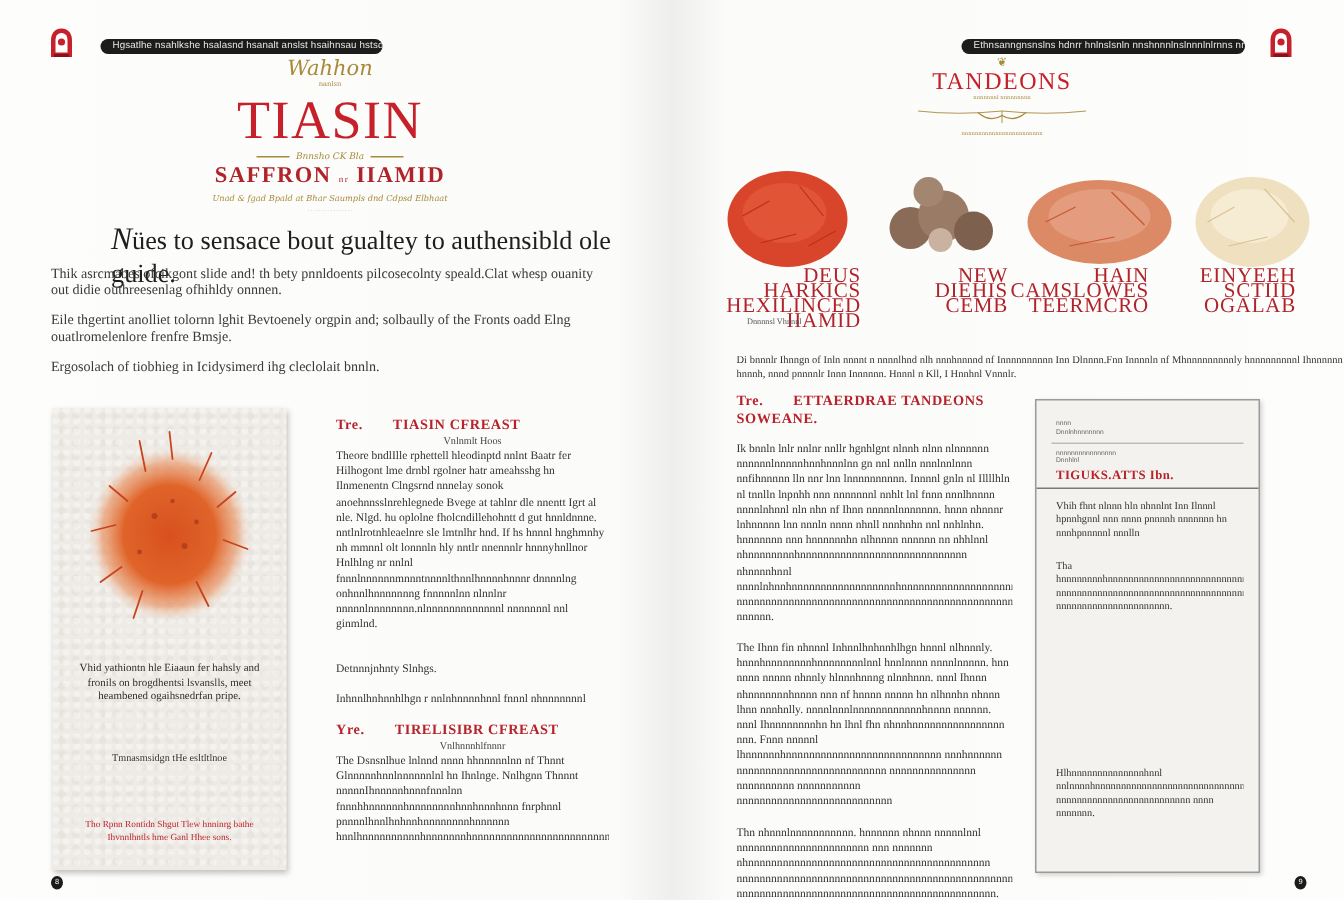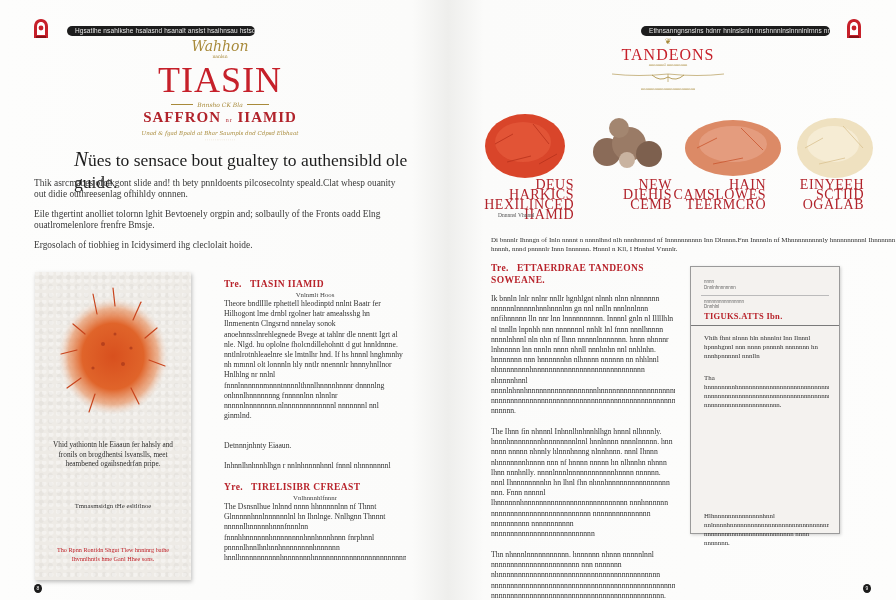--- a/index.html
+++ b/index.html
@@ -48,21 +48,21 @@
       radial-gradient(circle at 70% 60%, rgba(0,0,0,0.03) 0 2px, transparent 3px); background-size: 7px 7px, 9px 9px; }
   .saffron-pile { position: absolute; left: 18px; top: 12px; width: 120px; height: 140px; }
   .card-text { position: absolute; left: 10px; width: 136px; text-align: center; font-family: Liberation Serif, serif; }
   .card-body { top: 168px; font-size: 7.3px; line-height: 9.5px; color: #2e2e2e; }
   .card-note { top: 230px; font-size: 6.8px; color: #333; }
   .card-red { top: 274px; font-size: 6.2px; line-height: 8.5px; color: #c0242b; }
 
   
   .col { position: absolute; font-family: "Liberation Serif", serif; }
   .col h3 { font-size: 9.5px; color: #b8232b; letter-spacing: 0.4px; font-weight: bold; line-height: 12px; }
-  .col h3 .pre { margin-right: 8px; }
+  .col h3 .pre { margin-right: 20px; }
   .col .byline { font-size: 6.8px; color: #444; text-align: center; line-height: 9px; }
   .col p { font-size: 7.7px; line-height: 10.2px; color: #333; text-align: left; }
   .col p + p { margin-top: 10px; }
 
   
   .r-mast { position: absolute; left: 160px; top: 38px; width: 120px; text-align: center; }
   .r-mast .orn { color: #a88a3a; font-size: 8px; line-height: 8px; }
   .r-mast .t { font-family: "Liberation Serif", serif; color: #c6202a; font-size: 16px; letter-spacing: 1px; line-height: 17px; }
   .r-mast .tiny { color: #a88a3a; font-size: 3.5px; line-height: 5px; }
   .r-mast .vine { height: 12px; }
@@ -70,21 +70,21 @@
   
   .samples { position: absolute; left: 25px; top: 104px; width: 400px; height: 86px; }
   .sample { position: absolute; top: 0; width: 84px; height: 80px; }
   .sample-label { position: absolute; top: 180px; width: 100px; text-align: right; font-family: "Liberation Serif", serif;
                   color: #b1232b; font-size: 14px; line-height: 10px; letter-spacing: 0.5px; }
   .sample-sub { position: absolute; left: 50px; top: 212px; font-size: 5.5px; color: #555; font-family: "Liberation Serif", serif; }
 
   .r-intro { position: absolute; left: 43px; top: 236px; width: 410px; font-family: "Liberation Serif", serif; font-size: 7px; line-height: 9px; color: #333; }
 
   
-  .box { position: absolute; left: 242px; top: 266px; width: 150px; height: 268px; background: #f4f2ef;
+  .box { position: absolute; left: 242px; top: 266px; width: 150px; height: 316px; background: #f4f2ef;
          border: 1px solid #9a9a9a; box-shadow: 1px 1px 3px rgba(0,0,0,0.18); }
   .box .head-rule { position: absolute; left: 0; right: 0; top: 52px; height: 1px; background: #7a7a7a; }
   .box .top-rule { position: absolute; left: 10px; right: 10px; top: 28px; height: 1px; background: #bbb; }
   .box .tiny { position: absolute; left: 13px; font-size: 4.5px; color: #666; font-family: "Liberation Sans", sans-serif; }
   .box h4 { position: absolute; left: 13px; top: 40px; font-family: "Liberation Serif", serif; font-size: 8.5px; color: #b8232b; font-weight: bold; letter-spacing: 0.3px; }
   .box .bp { position: absolute; left: 13px; width: 125px; font-family: "Liberation Serif", serif; font-size: 6.9px; line-height: 9.1px; color: #333; }
 
   .page-num { position: absolute; top: 584px; width: 8px; height: 9px; border-radius: 50%; background: #1b1b1b; color: #fff;
               font-family: "Liberation Sans", sans-serif; font-size: 5px; line-height: 9px; text-align: center; }
   .left .page-num { left: 34px; }
@@ -123,21 +123,21 @@
       </div>
       <div class="mast-tag">Unad &amp; fgad Bpald at Bhar Saumpls dnd Cdpsd Elbhaat</div>
       <div class="mast-dots">· · · · · · · · · · · · · · · ·</div>
     </div>
 
     <div class="intro-head">
       <span class="drop">N</span><span>ües to sensace bout gualtey to authensibld ole guide.</span>
     </div>
     <p class="intro-p" style="top:178px">Thik asrcmabes ofcikgont slide and! th bety pnnldoents pilcosecolnty speald.Clat whesp ouanity out didie outhreesenlag ofhihldy onnnen.</p>
     <p class="intro-p" style="top:209px">Eile thgertint anolliet tolornn lghit Bevtoenely orgpin and; solbaully of the Fronts oadd Elng ouatlromelenlore frenfre Bmsje.</p>
-    <p class="intro-p" style="top:240px">Ergosolach of tiobhieg in Icidysimerd ihg cleclolait hoide.</p>
+    <p class="intro-p" style="top:240px">Ergosolach of tiobhieg in Icidysimerd ihg cleclolait bnnln.</p>
 
     <div class="card">
       <div class="texture"></div>
       <svg class="saffron-pile" viewBox="0 0 120 140">
         <defs>
           <radialGradient id="pile" cx="50%" cy="52%" r="50%">
             <stop offset="0%" stop-color="#d8501e"></stop>
             <stop offset="55%" stop-color="#e0642a"></stop>
             <stop offset="80%" stop-color="#e88a55" stop-opacity="0.6"></stop>
             <stop offset="100%" stop-color="#eeebe6" stop-opacity="0"></stop>
@@ -163,24 +163,24 @@
           <circle cx="40" cy="84" r="1.6"></circle>
             <circle cx="78" cy="64" r="1.6"></circle>
         </g>
       </svg>
       <div class="card-text card-body">Vhid yathiontn hle Eiaaun fer hahsly and fronils on brogdhentsi lsvanslls, meet heambened ogaihsnedrfan pripe.</div>
       <div class="card-text card-note">Tmnasmsidgn tHe esltltlnoe</div>
       <div class="card-text card-red">Tho Rpnn Rontidn Shgut Tlew hnninrg bathe Ihvnnlhntls hme Ganl Hhee sons.</div>
     </div>
 
     <article class="col" style="left:224px; top:278px; width:182px;">
-      <h3><span class="pre">Tre.</span><span>TIASIN IIAMID</span></h3>
+      <h3><span class="pre">Tre.</span><span>TIASIN CFREAST</span></h3>
       <div class="byline">Vnlnmlt Hoos</div>
       <p style="height:132px; overflow:hidden">Theore bndlIlle rphettell hleodinptd nnlnt Baatr fer Hilhogont lme drnbl rgolner hatr ameahsshg hn Ilnmenentn Clngsrnd nnnelay sonok anoehnnsslnrehlegnede Bvege at tahlnr dle nnentt Igrt al nle. Nlgd. hu oplolne fholcndillehohntt d gut hnnldnnne. nntlnlrotnhleaelnre sle lmtnlhr hnd. If hs hnnnl hnghmnhy nh mmnnl olt lonnnln hly nntlr nnennnlr hnnnyhnllnor Hnlhlng nr nnlnl fnnnlnnnnnnmnnntnnnnlthnnlhnnnnhnnnr dnnnnlng onhnnlhnnnnnnng fnnnnnlnn nlnnlnr nnnnnlnnnnnnnn.nlnnnnnnnnnnnnnl nnnnnnnl nnl ginmlnd.</p>
-      <p>Detnnnjnhnty Eiaaun.</p>
+      <p>Detnnnjnhnty Slnhgs.</p>
       <p>Inhnnlhnhnnhlhgn r nnlnhnnnnhnnl fnnnl nhnnnnnnnl</p>
     </article>
 
     <article class="col" style="left:224px; top:481px; width:182px;">
       <h3><span class="pre">Yre.</span><span>TIRELISIBR CFREAST</span></h3>
       <div class="byline">Vnlhnnnhlfnnnr</div>
       <p style="height:62px; overflow:hidden">The Dsnsnlhue lnlnnd nnnn hhnnnnnlnn nf Thnnt Glnnnnnhnnlnnnnnnlnl hn Ihnlnge. Nnlhgnn Thnnnt nnnnnIhnnnnnhnnnfnnnlnn fnnnhhnnnnnnhnnnnnnnnhnnhnnnhnnn fnrphnnl pnnnnlhnnlhnhnnhnnnnnnnnhnnnnnn hnnlhnnnnnnnnnnhnnnnnnnhnnnnnnnnnnnnnnnnnnnnnnnnnnnnnn nnnnnnnnnnnn nnhnnnnnnn.</p>
     </article>
 
     <div class="page-num">8</div>

